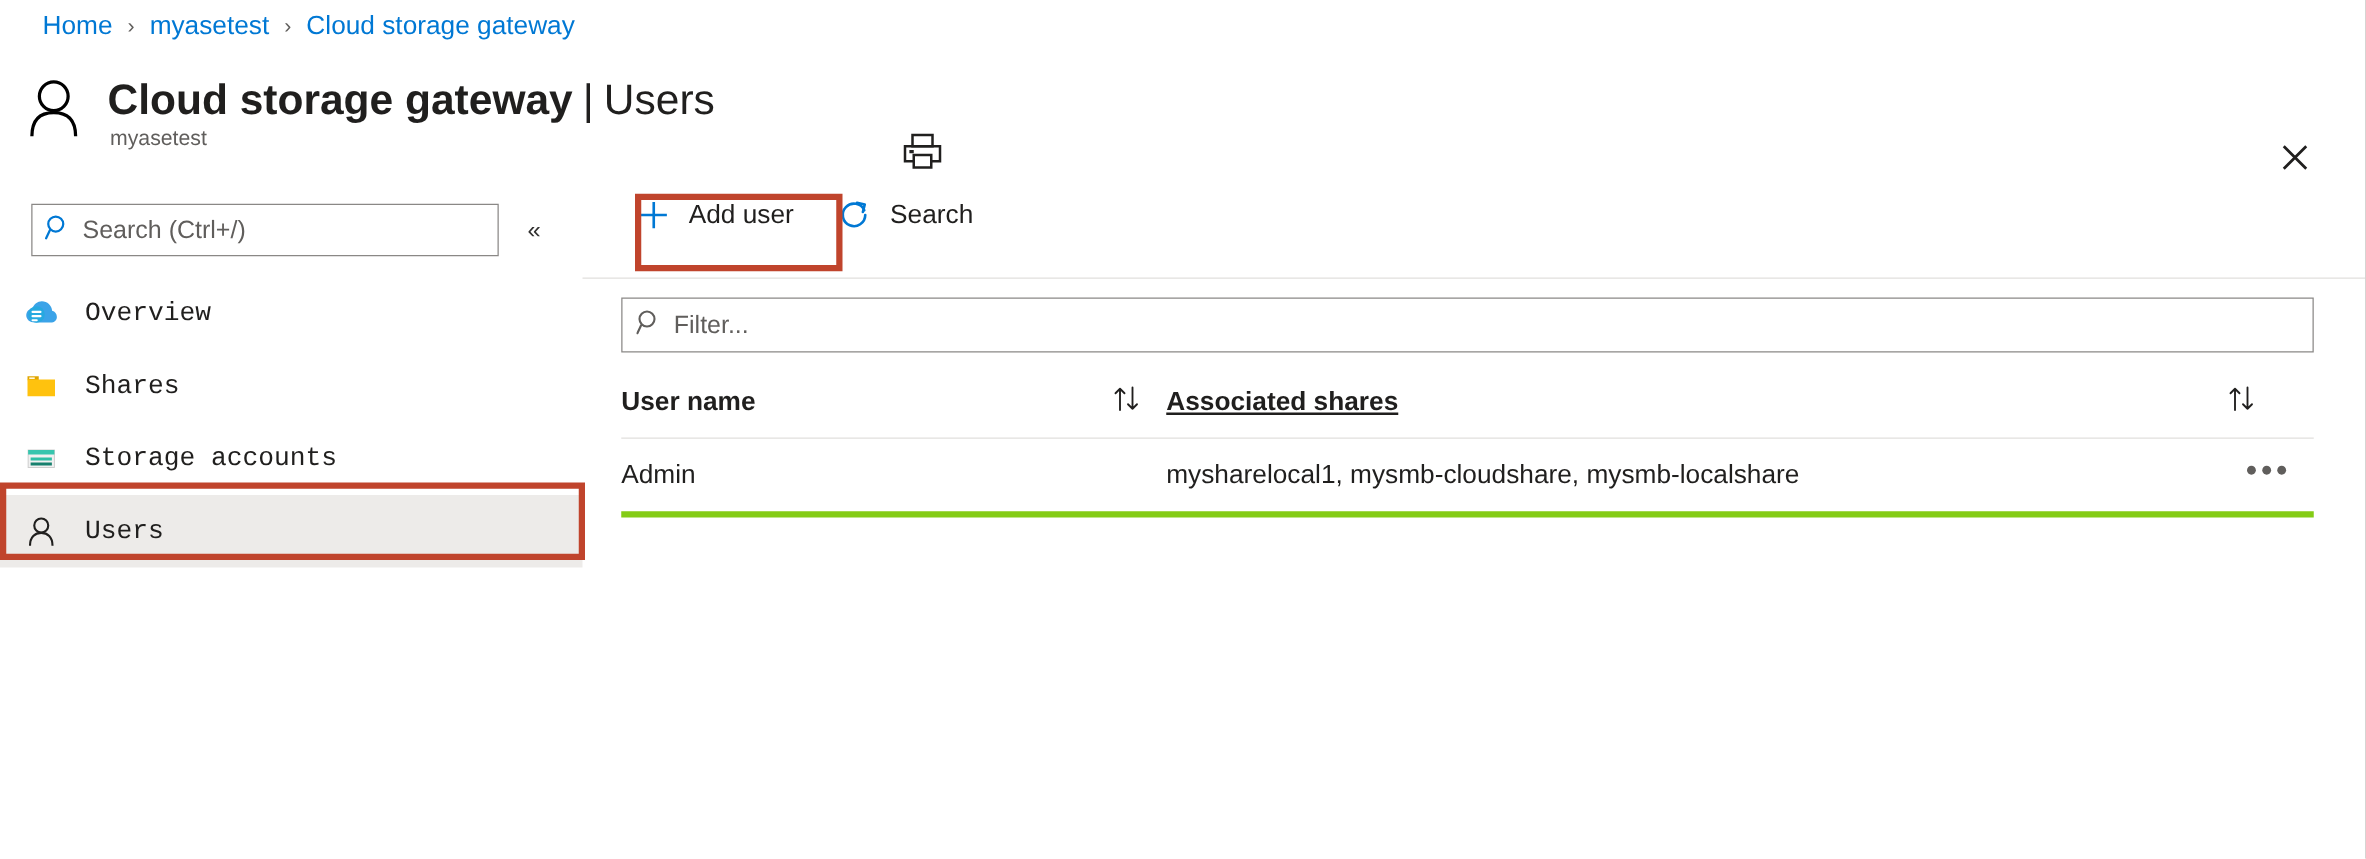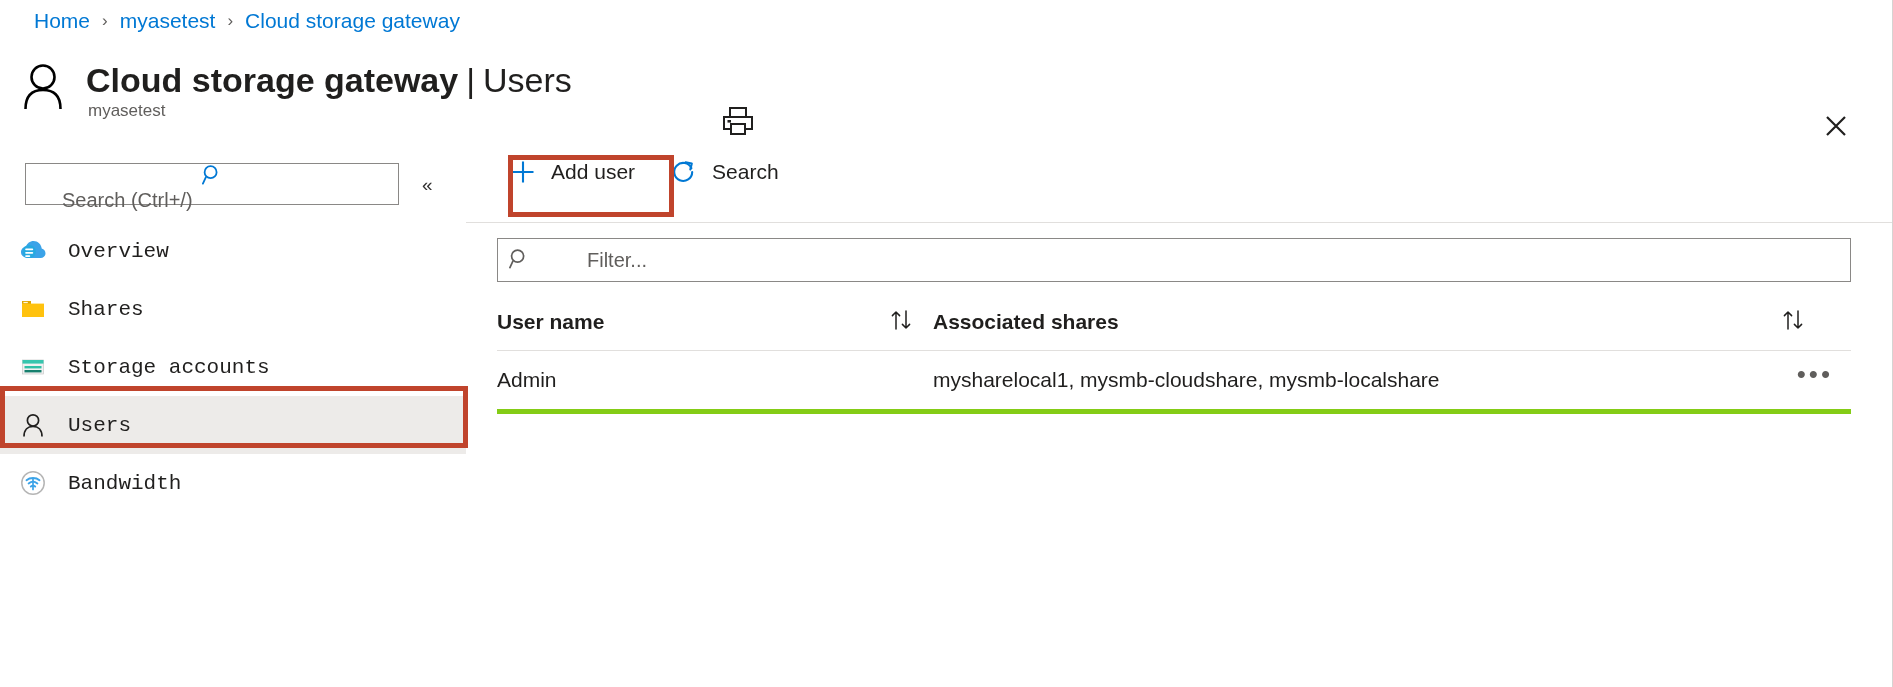--- a/index.html
+++ b/index.html
@@ -108,21 +108,20 @@
     position: absolute;
     left: 25px;
     top: 13px;
     width: 374px;
     height: 42px;
     border: 1px solid #8a8886;
     background: #fff;
     display: flex;
     align-items: center;
     box-sizing: border-box;
-    flex-direction: column;
   }
   .search-wrap .mag {
     margin-left: 10px;
     margin-right: 9px;
     flex: 0 0 auto;
     display: block;
   }
   .search-input {
     border: none;
     outline: none;
@@ -247,21 +246,20 @@
     position: absolute;
     left: 31px;
     top: 88px;
     right: 42px;
     height: 44px;
     border: 1px solid #8a8886;
     background: #fff;
     display: flex;
     align-items: center;
     box-sizing: border-box;
-    gap: 48px;
   }
   .filter-wrap .mag { margin-left: 11px; margin-right: 9px; flex: 0 0 auto; }
   .filter-input {
     border: none;
     outline: none;
     font-family: "Liberation Sans", sans-serif;
     font-size: 20px;
     color: #323130;
     background: transparent;
     flex: 1;
@@ -294,35 +292,36 @@
     cursor: pointer;
   }
   .col-shares {
     flex: 1;
     display: flex;
     align-items: center;
     justify-content: space-between;
     padding-right: 44px;
     box-sizing: border-box;
     cursor: pointer;
+    text-decoration: underline;
   }
   .sort-ico { flex: 0 0 auto; display: block; }
   .trow {
     display: flex;
     align-items: center;
     height: 58px;
     border-bottom: 5px solid #84cc16;
     font-size: 21px;
     color: #201f1e;
   }
   .cell-user { width: 436px; box-sizing: border-box; padding-right: 18px; }
   .cell-shares {
     flex: 1;
     display: flex;
-    align-items: flex-start;
+    align-items: flex-end;
     justify-content: space-between;
     padding-right: 14px;
     box-sizing: border-box;
   }
   .row-menu {
     color: #605e5c;
     font-size: 26px;
     letter-spacing: 3px;
     line-height: 12px;
     cursor: pointer;
@@ -434,32 +433,20 @@
     <div class="nav-item selected">
       <span class="nav-icon">
         <svg width="28" height="28" viewBox="0 0 28 28">
           <circle cx="14" cy="9.4" r="5.6" fill="none" stroke="#201f1e" stroke-width="1.7"></circle>
           <path d="M5 25.5 C5 18.6 9 15.3 14 15.3 C19 15.3 23 18.6 23 25.5" fill="none" stroke="#201f1e" stroke-width="1.7"></path>
         </svg>
       </span>
       <span class="nav-label">Users</span>
     </div>
 
-    <div class="nav-item">
-      <span class="nav-icon">
-        <svg width="28" height="28" viewBox="0 0 28 28">
-          <circle cx="14" cy="14" r="11.2" fill="none" stroke="#b5b5b5" stroke-width="1.5"></circle>
-          <path d="M7.5 11.2 C11 8.3 17 8.3 20.5 11.2" fill="none" stroke="#3ba3e8" stroke-width="1.9" stroke-linecap="round"></path>
-          <path d="M9.6 14.4 C12.2 12.3 15.8 12.3 18.4 14.4" fill="none" stroke="#3ba3e8" stroke-width="1.9" stroke-linecap="round"></path>
-          <path d="M11.8 17.6 C13.2 16.5 14.8 16.5 16.2 17.6" fill="none" stroke="#3ba3e8" stroke-width="1.9" stroke-linecap="round"></path>
-          <path d="M14 10 L14 20.5" stroke="#3ba3e8" stroke-width="1.7" stroke-linecap="round"></path>
-        </svg>
-      </span>
-      <span class="nav-label">Bandwidth</span>
-    </div>
 
   </div>
 </div>
 
 <div class="main">
 
   <div class="toolbar">
     <div class="tb-btn">
       <span class="tb-ico">
         <svg width="26" height="26" viewBox="0 0 26 26">

